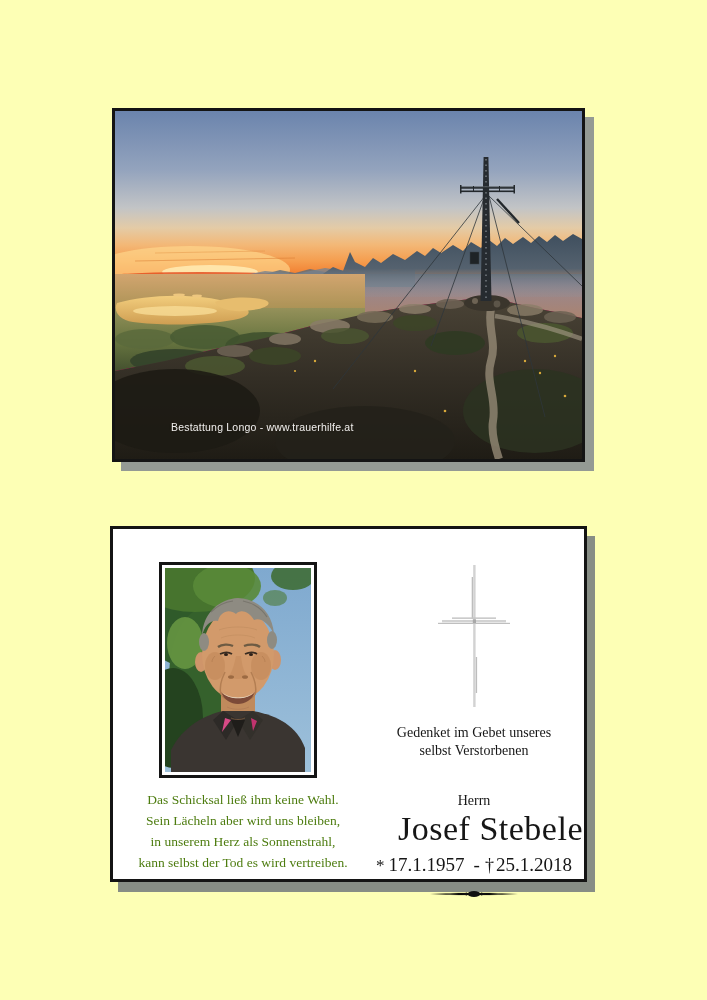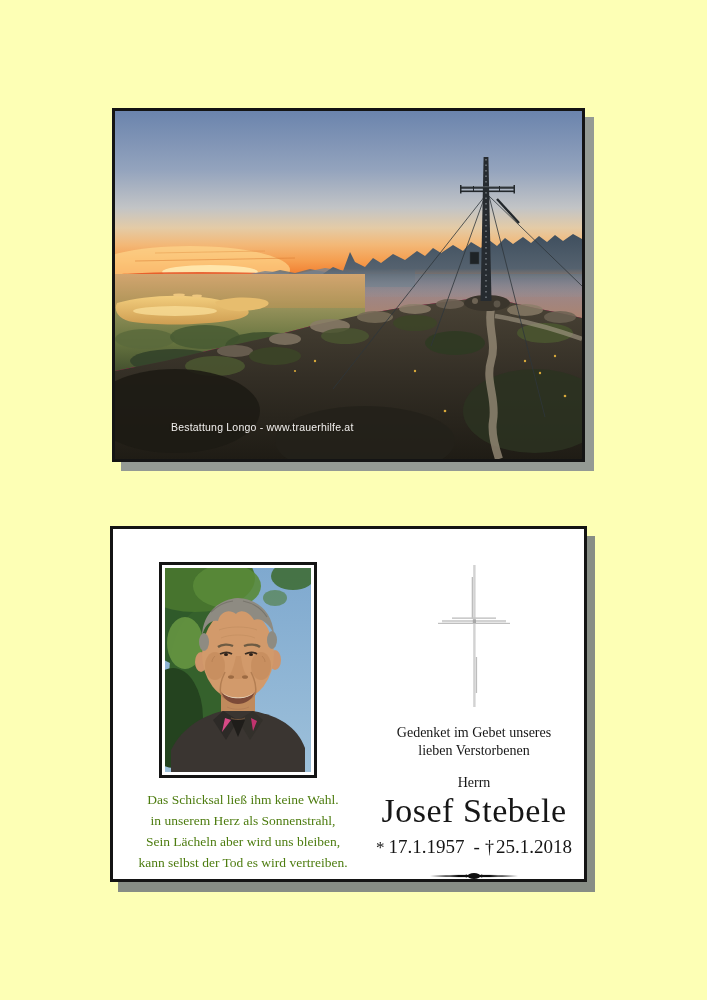--- a/index.html
+++ b/index.html
@@ -35,24 +35,24 @@
     position:absolute;left:0px;top:260px;width:260px;
     text-align:center;color:#4d7c0f;
     font-size:13.5px;line-height:1.56;
   }
   .right-col{
     position:absolute;left:252px;top:30px;width:218px;
     text-align:center;color:#161616;
   }
   .memorial-cross{display:block;margin:6px auto 0 auto;}
   .intro{margin:17px 0 0 0;font-size:14px;line-height:1.32;}
-  .salutation{margin:14px 0 0 0;font-size:14px;}
+  .salutation{margin:32px 0 0 0;font-size:14px;}
   .deceased-name{
     margin:1px 0 0 0;font-size:34px;font-weight:400;
-    letter-spacing:.5px;white-space:nowrap;
+    letter-spacing:.5px;white-space:nowrap;text-align:right;
   }
   .dates{margin:6px 0 12px 0;font-size:19px;white-space:nowrap;}
   .dates .sym-birth{font-size:17px;margin-right:4px;}
   .dates .sep{margin:0 5px 0 9px;}
   .dates .sym-death{font-size:18px;margin-right:2px;}
   .flourish{display:block;margin:9px auto 0 auto;}
 </style>
 </head>
 <body style="background: rgb(253, 255, 181);">
 
@@ -249,39 +249,39 @@
 
         <path d="M56,124 C63,132 83,132 90,124 C84,140 62,140 56,124 Z" fill="#7c4a38"></path>
         <path d="M58,125 C65,131 81,131 88,125 C82,132 64,132 58,125 Z" fill="#e9e0cf"></path>
         <path d="M62,139 C68,142 78,142 84,139" stroke="#b07a55" stroke-width="1" fill="none" opacity="0.7"></path>
         <path d="M66,150 C70,152 76,152 80,150" stroke="#a8744a" stroke-width="1" fill="none" opacity="0.5"></path>
       </svg>
     </div>
 
     <div class="poem">
       <div>Das Schicksal ließ ihm keine Wahl.</div>
+      <div>Sein Lächeln aber wird uns bleiben,</div>
       <div>in unserem Herz als Sonnenstrahl,</div>
-      <div>Sein Lächeln aber wird uns bleiben,</div>
       <div>kann selbst der Tod es wird vertreiben.</div>
     </div>
 
     <div class="right-col">
       <svg class="memorial-cross" width="80" height="142" viewBox="0 0 80 142" aria-hidden="true">
         <rect x="39.2" y="0" width="2.4" height="142" fill="#d2d2d2"></rect>
         <rect x="37.7" y="12" width="1.3" height="42" fill="#bdbdbd"></rect>
         <rect x="41.8" y="92" width="1.3" height="36" fill="#bdbdbd"></rect>
         <rect x="8" y="55" width="64" height="2.3" fill="#d2d2d2"></rect>
         <rect x="18" y="52.4" width="44" height="1.5" fill="#c6c6c6"></rect>
         <rect x="4" y="57.8" width="72" height="1.2" fill="#bfbfbf"></rect>
         <rect x="38.8" y="54.4" width="3.2" height="3.6" fill="#a8a8a8"></rect>
       </svg>
 
       <p class="intro">
         <span>Gedenket im Gebet unseres</span><br>
-        <span>lieben Verstorbenen</span>
+        <span>selbst Verstorbenen</span>
       </p>
 
       <p class="salutation">Herrn</p>
 
       <h1 class="deceased-name">Josef Stebele</h1>
 
       <p class="dates">
         <span class="sym-birth">*</span><span>17.1.1957</span><span class="sep">-</span><span class="sym-death">†</span><span>25.1.2018</span>
       </p>
 

